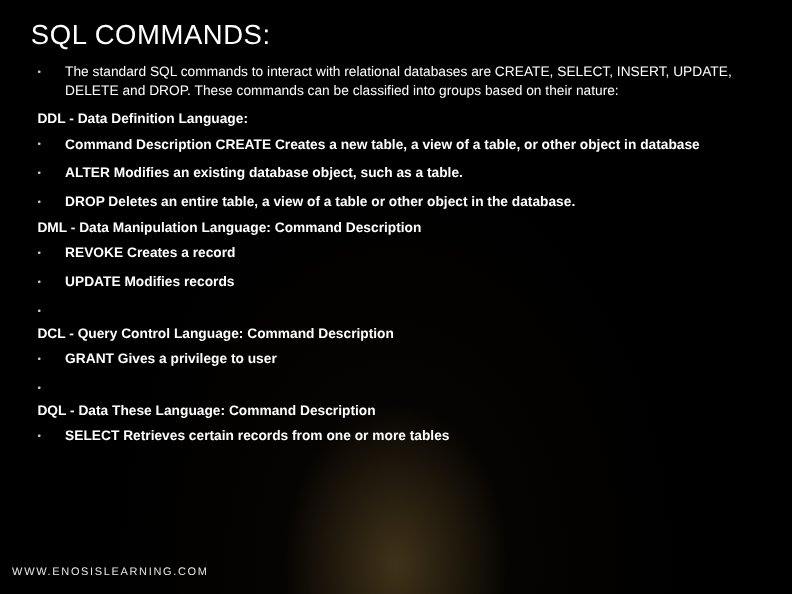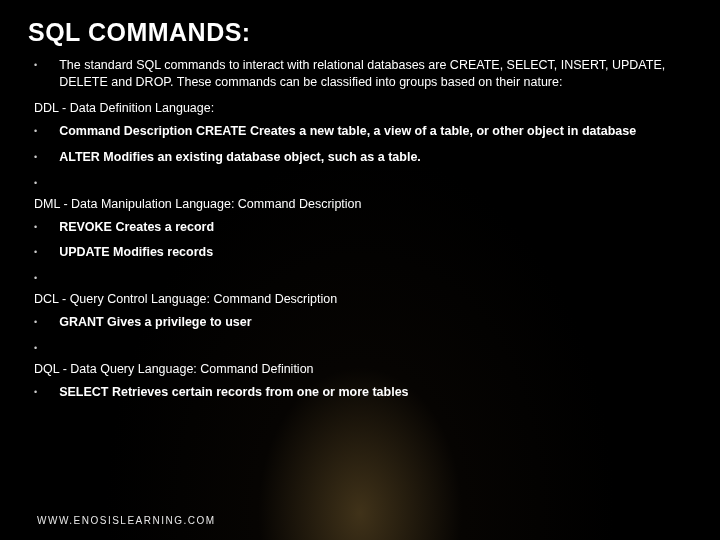--- a/index.html
+++ b/index.html
@@ -9,21 +9,21 @@
     background: radial-gradient(ellipse at 50% 95%, rgba(255,200,100,0.25) 0%, rgba(60,40,20,0.1) 20%, #000 50%);
     background-color: #000;
     font-family: Arial, Helvetica, sans-serif;
     color: #fff;
     padding: 18px 28px 12px 28px;
     overflow: hidden;
     position: relative;
   }
   .title {
     font-size: 25px;
-    font-weight: 700;
+    font-weight: 400;
     letter-spacing: 0.5px;
     margin-bottom: 10px;
   }
   .intro-row {
     display: flex;
     align-items: flex-start;
     margin-bottom: 10px;
     padding-left: 6px;
   }
   .bullet {
@@ -32,21 +32,21 @@
     margin-right: 22px;
     margin-top: 3px;
     flex-shrink: 0;
   }
   .intro-text {
     font-size: 12.5px;
     line-height: 1.35;
   }
   .section-heading {
     font-size: 12.5px;
-    font-weight: normal;
+    font-weight: bold;
     margin: 8px 0 8px 6px;
   }
   .item-row {
     display: flex;
     align-items: flex-start;
     margin-bottom: 9px;
     padding-left: 6px;
   }
   .item-bullet {
     font-size: 9px;
@@ -56,21 +56,21 @@
     flex-shrink: 0;
   }
   .item-text {
     font-size: 12.5px;
     line-height: 1.35;
     font-weight: bold;
   }
   .footer {
     position: absolute;
     bottom: 14px;
-    left: 37px;
+    left: 11px;
     font-size: 10px;
     letter-spacing: 1.5px;
     color: #e8e8e8;
   }
 </style>
 </head>
 <body>
 
 <h1 class="title">SQL COMMANDS:</h1>
 
@@ -83,20 +83,21 @@
 <div class="item-row">
   <span class="item-bullet">•</span>
   <div class="item-text">Command Description CREATE Creates a new table, a view of a table, or other object in database</div>
 </div>
 <div class="item-row">
   <span class="item-bullet">•</span>
   <div class="item-text"> ALTER Modifies an existing database object, such as a table.</div>
 </div>
 <div class="item-row">
   <span class="item-bullet">•</span>
+  <div class="item-text"> DROP Deletes an entire table, a view of a table or other object in the database.</div>
 </div>
 
 <div class="section-heading">DML - Data Manipulation Language: Command Description</div>
 <div class="item-row">
   <span class="item-bullet">•</span>
   <div class="item-text"> REVOKE Creates a record</div>
 </div>
 <div class="item-row">
   <span class="item-bullet">•</span>
   <div class="item-text">UPDATE Modifies records</div>
@@ -107,19 +108,19 @@
 
 <div class="section-heading">DCL - Query Control Language: Command Description</div>
 <div class="item-row">
   <span class="item-bullet">•</span>
   <div class="item-text">GRANT Gives a privilege to user</div>
 </div>
 <div class="item-row">
   <span class="item-bullet">•</span>
 </div>
 
-<div class="section-heading">DQL - Data Query Language: Command Definition</div>
+<div class="section-heading">DQL - Data These Language: Command Description</div>
 <div class="item-row">
   <span class="item-bullet">•</span>
   <div class="item-text">SELECT Retrieves certain records from one or more tables</div>
 </div>
 
 <div class="footer">WWW.ENOSISLEARNING.COM</div>
 
 </body></html>

